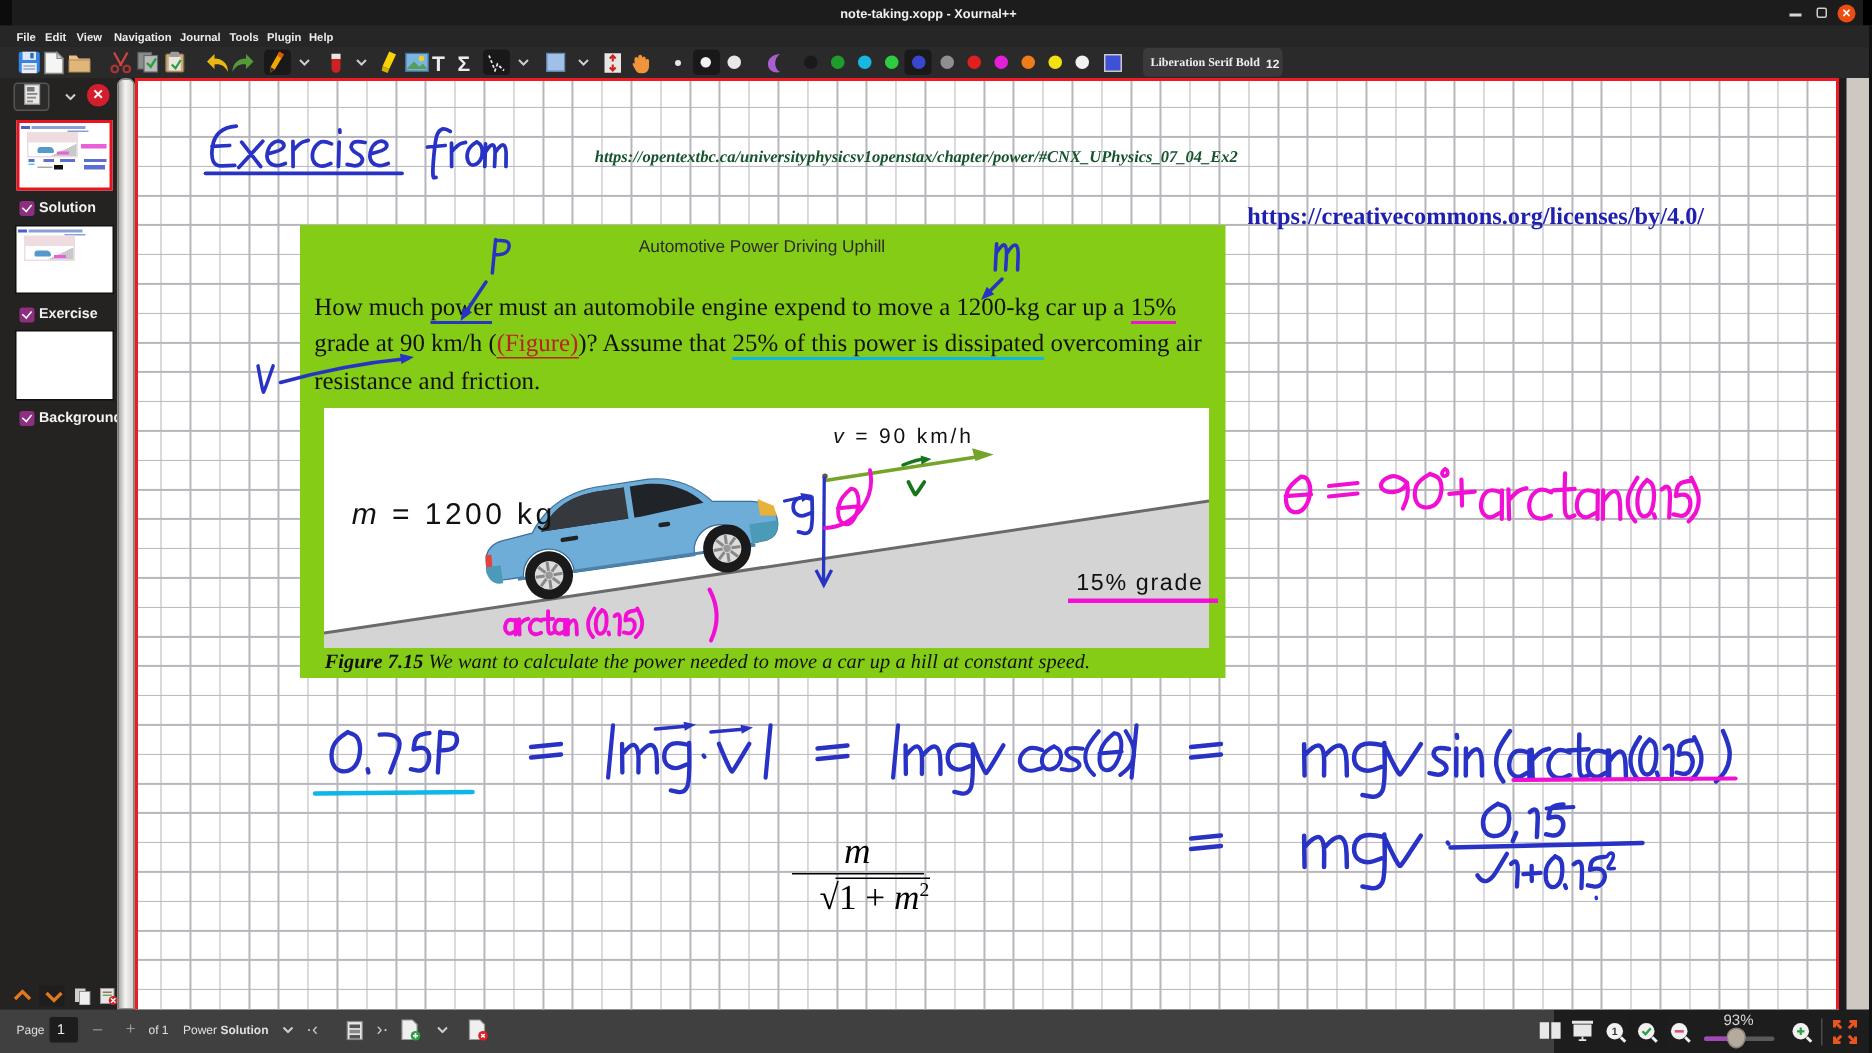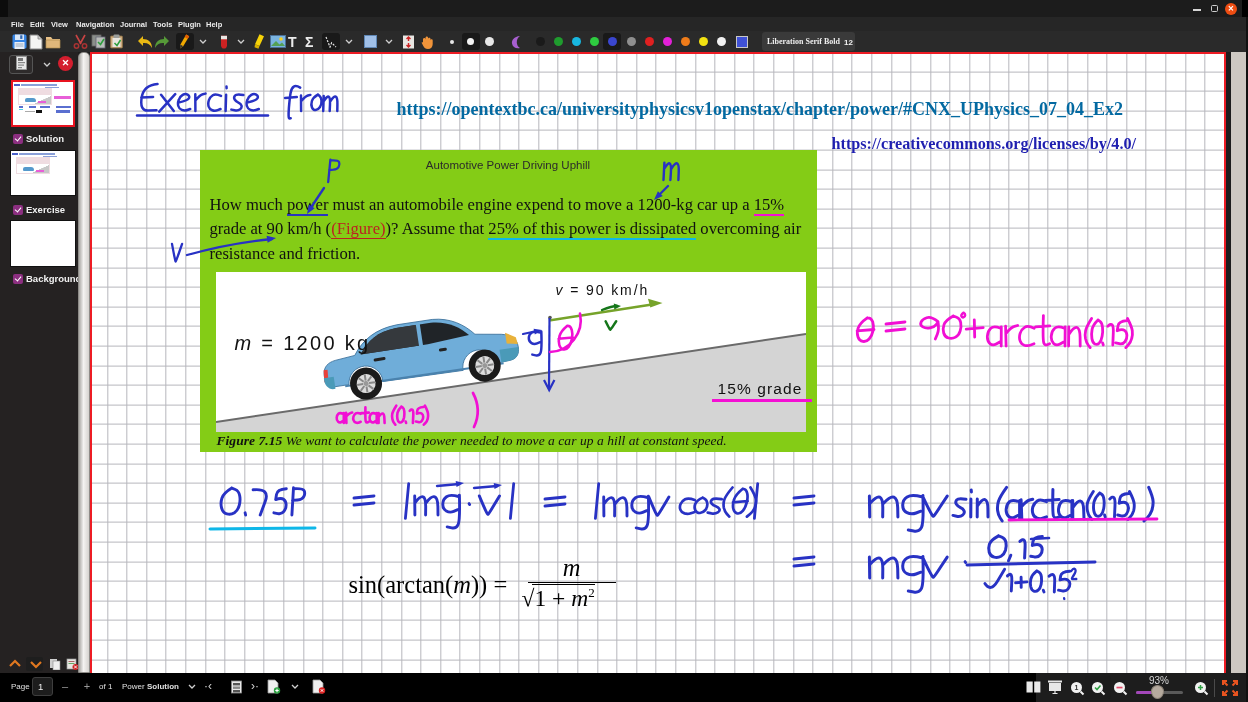--- a/index.html
+++ b/index.html
@@ -12,40 +12,41 @@
 #menubar span { position:absolute; top:3px; color:#ececec; font-size:7.5px; font-weight:bold; }
 #toolbar { position:absolute; left:0; top:31px; width:1248px; height:21px; background:#2a2a2a; }
 .hl { position:absolute; top:2px; width:18px; height:17px; background:#191919; border-radius:3px; }
 .dot { position:absolute; top:6px; width:9px; height:9px; border-radius:50%; }
 #sidebar { position:absolute; left:0; top:52px; width:78px; height:621px; background:#252222; }
 .thumb { position:absolute; left:11px; width:64px; background:#fff; }
 .laybl { position:absolute; left:26px; color:#f2f2f2; font-size:9.5px; font-weight:bold; }
 .chk { position:absolute; left:13px; width:10px; height:10px; background:#8c2f80; border-radius:2px; }
 .chk:after { content:""; position:absolute; left:1.5px; top:1.5px; width:5px; height:3px;
   border-left:1.6px solid #fff; border-bottom:1.6px solid #fff; transform:rotate(-50deg); }
-#statusbar { position:absolute; left:0; top:673px; width:1036px; height:29px; background:#000000;
+#statusbar { position:absolute; left:0; top:673px; width:1036px; height:29px; background:#404040;
   color:#e0e0e0; font-size:8px; }
 #canvas { position:absolute; left:78px; top:52px; width:1170px; height:621px; background:#1d1d1d; overflow:hidden; }
 #page { position:absolute; left:11.5px; top:0px; width:1136px; height:630px; background:#fff;
   border-top:2.5px solid #ed1c24; border-left:2.5px solid #ed1c24; border-right:2.5px solid #ed1c24; }
 #grid { position:absolute; left:0; top:0; width:100%; height:100%;
   background-image:
     repeating-linear-gradient(to right, transparent 0, transparent 18.6px, #b6b6bc 18.6px, #b6b6bc 19.6px),
     repeating-linear-gradient(to bottom, transparent 0, transparent 18.6px, #b6b6bc 18.6px, #b6b6bc 19.6px);
   background-position:-3.7px -1.4px; }
 #vsb-left { position:absolute; left:78px; top:52px; width:11.5px; height:621px;
   background:linear-gradient(to right,#a8a6a2,#f4f3f1 45%,#d5d3cf);
   border:1px solid #8e8c88; border-radius:5px 5px 0 0; }
 #vsb-right { position:absolute; left:1231px; top:52px; width:15px; height:621px; background:#cdc8c2; }
 #winedge { position:absolute; left:1246px; top:17px; width:2px; height:685px; background:#111; }
 .serif { font-family:"Liberation Serif", serif; }
 </style></head><body>
 <div id="app">
 
 <div id="titlebar">
+      <div class="t">note-taking.xopp - Xournal++</div>
 <div class="abs" style="left:0;top:0;width:8px;height:17px;background:#0c0c0c;"></div>
 <div class="abs" style="left:1193px;top:9px;width:8px;height:1.8px;background:#d5d5d5;"></div>
 <div class="abs" style="left:1211px;top:5px;width:7px;height:7px;border:1.6px solid #cdcdcd;border-radius:1.5px;"></div>
 <div class="abs" style="left:1225px;top:3px;width:12px;height:12px;border-radius:50%;background:#ee4d12;color:#fff;font-size:7.5px;font-weight:bold;text-align:center;line-height:12px;">✕</div>
 <div class="abs" style="left:1242px;top:0;width:6px;height:17px;background:#000;"></div>
 </div>
 <div id="menubar">
 <span style="left:11px;">File</span>
 <span style="left:30px;">Edit</span>
 <span style="left:51px;">View</span>
@@ -303,21 +304,21 @@
 <svg class="abs" style="left:1222px;top:7px;" width="16" height="16" viewBox="0 0 16 16">
         <g stroke="#e95420" stroke-width="2" fill="none">
           <path d="M1 5V1h4M11 1h4v4M15 11v4h-4M5 15H1v-4"></path>
           <path d="M1.5 1.5l4 4M14.5 1.5l-4 4M14.5 14.5l-4-4M1.5 14.5l4-4"></path>
         </g>
       </svg>
 </div>
 <div id="canvas">
       <div id="page">
         <div id="grid"></div>
-<div class="abs serif" style="left:305px;top:45px;font-size:18px;font-weight:bold;color:#0369a1;">https://opentextbc.ca/universityphysicsv1openstax/chapter/power/#CNX_UPhysics_07_04_Ex2</div>
+<div class="abs serif" style="left:305px;top:45px;font-size:11px;font-weight:bold;color:#14532d;font-style:italic;">https://opentextbc.ca/universityphysicsv1openstax/chapter/power/#CNX_UPhysics_07_04_Ex2</div>
 <div class="abs serif" style="left:740px;top:81px;font-size:16.2px;font-weight:bold;color:#1f1fb0;">https://creativecommons.org/licenses/by/4.0/</div>
 <div class="abs" style="left:108px;top:95.5px;width:617px;height:302px;background:#84cc16;">
 <div class="abs" style="left:0;top:9px;width:100%;text-align:center;font-size:11.5px;color:#2b2b2b;">Automotive Power Driving Uphill</div>
 <div class="abs serif" style="left:10px;top:43px;width:616px;font-size:16.6px;line-height:24.6px;color:#111;">How much <span style="border-bottom:2px solid #2a35c0;">power</span> must an automobile engine expend to move a 1200-kg car up a <span style="border-bottom:2.5px solid #f40fd4;">15%</span><br>grade at 90 km/h (<span style="color:#b22;border-bottom:1.5px solid #b22;">(Figure)</span>)? Assume that <span style="border-bottom:2.5px solid #0fb7e8;">25% of this power is dissipated</span> overcoming air<br>resistance and friction.</div>
 <div class="abs" style="left:16px;top:122px;width:590px;height:160px;background:#fff;">
 <svg class="abs" style="left:0;top:0;" width="590" height="160" viewBox="0 0 590 160">
 <path d="M0 150L590 62v98H0z" fill="#d4d4d4"></path>
               <path d="M0 150L590 62" stroke="#6a6a6a" stroke-width="2" fill="none"></path>
 <g transform="translate(112,134) rotate(-8.6)">
 <path d="M8 -18 C2 -20 0 -26 1 -33 C2 -39 6 -43 14 -44 L34 -46 C44 -60 58 -69 80 -70 L116 -70 C134 -69 147 -60 156 -49 L182 -45 C192 -43 197 -38 197 -30 C197 -23 194 -19 188 -18 L173 -17 A17 17 0 0 0 139 -15 L58 -16 A17 17 0 0 0 24 -18 Z" fill="#6fadd9" stroke="#3a6f99" stroke-width="0.8"></path>
@@ -365,23 +366,22 @@
 <path d="M333.5 46L333 116" stroke="#2832c4" stroke-width="2.2" fill="none"></path>
               <path d="M328 108l5.2 10 5.2-10" fill="none" stroke="#2832c4" stroke-width="2.2"></path>
 </svg>
 </div>
 </div>
 <div class="abs serif" style="left:125px;top:378.5px;font-size:13.5px;letter-spacing:0.05px;color:#111;"><i><b>Figure 7.15</b> We want to calculate the power needed to move a car up a hill at constant speed.</i></div>
 <div class="abs" style="left:143px;top:278px;font-size:20px;letter-spacing:2.3px;color:#111;"><i>m</i> = 1200 kg</div>
 <div class="abs" style="left:464px;top:228px;font-size:14px;letter-spacing:1.9px;color:#111;"><i>v</i> = 90 km/h</div>
 <div class="abs" style="left:626px;top:326px;font-size:15.5px;letter-spacing:1.1px;color:#111;">15% grade</div>
 <div class="abs" style="left:620px;top:345px;width:100px;height:2.5px;background:#f40fd4;"></div>
-<div class="abs serif" style="left:257px;top:517px;font-size:24.5px;color:#000;">sin(arctan(<i>m</i>)) =</div>
 <div class="abs serif" style="left:436px;top:500px;width:88px;text-align:center;font-size:24.5px;color:#000;border-bottom:1.4px solid #000;"><i>m</i></div>
-<div class="abs serif" style="left:430px;top:531px;width:98px;text-align:left;font-size:23.5px;color:#000;">√<span style="border-top:1.3px solid #000;margin-left:-2px;padding-left:2px;">1 + <i>m</i><sup style="font-size:13px;">2</sup></span></div>
+<div class="abs serif" style="left:430px;top:531px;width:98px;text-align:right;font-size:23.5px;color:#000;">√<span style="border-top:1.3px solid #000;margin-left:-2px;padding-left:2px;">1 + <i>m</i><sup style="font-size:13px;">2</sup></span></div>
 </div>
 <svg class="abs" style="left:0;top:0;" width="1170" height="621" viewBox="0 0 1170 621">
         <path d="M79.5 32.1Q65.4 33.2 63.6 46.1Q61.7 59.0 70.1 58.6L78.5 58.2M63.3 45.6L75.1 45.0M83.1 42.8L95.8 59.0M97.2 42.2L81.2 59.6M100.4 50.6Q110.1 48.4 111.0 46.1Q111.9 43.9 109.6 42.6Q107.3 41.4 104.7 42.9Q102.0 44.4 100.8 47.8Q99.5 51.2 100.3 54.0Q101.1 56.8 103.8 57.9Q106.5 59.0 109.4 58.0L112.2 57.0M117.3 42.2L117.4 59.0M117.4 48.4Q122.0 43.0 124.8 42.3L127.5 41.6M143.0 43.9Q137.6 41.4 134.8 43.2Q132.0 45.0 130.9 48.2Q129.8 51.4 130.6 54.4Q131.5 57.3 134.3 58.3Q137.0 59.3 139.7 58.2L142.5 57.0M148.1 42.8L147.6 59.0M148.5 34.6L148.6 36.3M165.4 43.0Q158.5 41.6 157.0 43.6Q155.4 45.6 156.7 47.5Q157.9 49.5 160.4 50.6Q162.8 51.7 163.5 53.7Q164.1 55.6 162.1 57.3Q160.0 59.0 156.7 58.3L153.4 57.6M169.0 50.6Q178.7 48.4 179.6 46.1Q180.5 43.9 178.2 42.6Q175.9 41.4 173.3 42.9Q170.6 44.4 169.4 47.8Q168.1 51.2 168.9 54.0Q169.7 56.8 172.4 57.9Q175.1 59.0 178.0 58.0L180.8 57.0" fill="none" stroke="#2832c4" stroke-width="2.5" stroke-linecap="round" stroke-linejoin="round"></path>
         <path d="M59 63.5L190 63.5" fill="none" stroke="#2832c4" stroke-width="2.5" stroke-linecap="round" stroke-linejoin="round"></path>
         <path d="M222.2 35.6Q218.0 33.0 215.8 34.6Q213.6 36.1 212.7 40.4Q211.8 44.7 210.9 55.8Q210.1 66.8 211.4 66.5L212.7 66.3M207.0 46.0L218.8 45.0M223.0 43.4L223.1 59.0M223.1 49.1Q227.4 44.2 229.9 43.5L232.4 42.9M239.9 42.6Q235.0 45.5 233.9 49.0Q232.8 52.5 234.0 55.4Q235.2 58.2 237.7 58.0Q240.2 57.7 242.0 55.0Q243.8 52.2 243.5 48.7Q243.3 45.2 241.6 43.9L239.9 42.6M245.7 43.9L245.2 59.0M245.8 49.1Q249.3 43.7 250.8 44.7Q252.3 45.7 252.0 52.4L251.7 59.0M252.5 49.1Q256.1 43.7 257.8 44.7Q259.6 45.7 259.4 52.4L259.3 59.0" fill="none" stroke="#2832c4" stroke-width="2.5" stroke-linecap="round" stroke-linejoin="round"></path>
         <path d="M252.4 107.7L250.2 130.0M252.4 108.4Q260.0 107.9 261.0 110.0Q262.0 112.1 260.7 114.7Q259.3 117.3 255.3 117.7L251.2 118.0" fill="none" stroke="#2832c4" stroke-width="2.3" stroke-linecap="round" stroke-linejoin="round"></path>
         <path d="M246 136L232 157" fill="none" stroke="#2832c4" stroke-width="2.3" stroke-linecap="round" stroke-linejoin="round"></path>
         <path d="M229.0 162.0L230.8 152.5L236.7 156.2Z" fill="#2832c4"></path>
         <path d="M586.4 110.6L585.5 128.0M586.3 116.6Q590.3 110.3 591.8 111.5Q593.4 112.7 592.9 120.3L592.4 128.0M593.5 116.6Q597.5 110.3 599.3 111.5Q601.1 112.7 600.7 120.3L600.4 128.0" fill="none" stroke="#2832c4" stroke-width="2.4" stroke-linecap="round" stroke-linejoin="round"></path>
         <path d="M590 134L579 145" fill="none" stroke="#2832c4" stroke-width="2.3" stroke-linecap="round" stroke-linejoin="round"></path>

